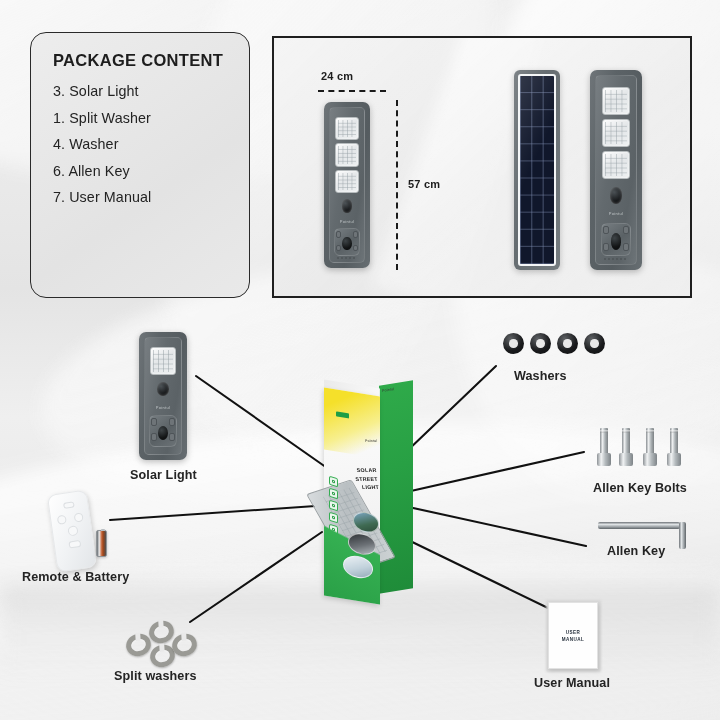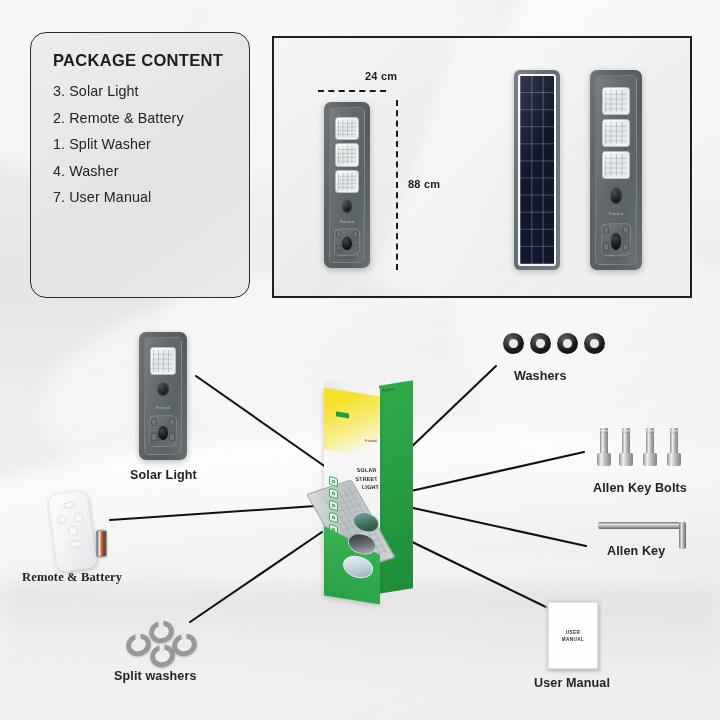--- a/index.html
+++ b/index.html
@@ -175,35 +175,35 @@
   <div class="sw sw2"></div>
   <div class="sw sw3"></div>
   <div class="sw sw4"></div>
   <div class="sw sw5"></div>
   <div class="sw sw6"></div>
   <div class="shade"></div>
 
   <div id="pkg-card">
     <div id="pkg-title">PACKAGE CONTENT</div>
     <div class="pkg-item">3. Solar Light</div>
-    <div class="pkg-item">2. Remote &amp; Battery</div>
     <div class="pkg-item">1. Split Washer</div>
     <div class="pkg-item">4. Washer</div>
+    <div class="pkg-item">6. Allen Key</div>
     <div class="pkg-item">7. User Manual</div>
   </div>
 
   <div id="dim-panel">
     <div class="pgloss"></div>
     <div class="pgloss2"></div>
 
-    <div class="dimlabel" style="left:47px;top:32px;margin-left:44px;">24 cm</div>
+    <div class="dimlabel" style="left:47px;top:32px;">24 cm</div>
     <div class="dashline-h" style="left:44px;top:52px;width:68px;"></div>
 
     <div class="dashline-v" style="left:122px;top:62px;height:170px;"></div>
-    <div class="dimlabel" style="left:134px;top:140px;">88 cm</div>
+    <div class="dimlabel" style="left:134px;top:140px;">57 cm</div>
 
     <div class="unit" style="left:50px;top:64px;width:46px;height:166px;">
       <div class="unit-inner">
         <div class="led" style="top:6%;height:15%;"></div>
         <div class="led" style="top:23%;height:15%;"></div>
         <div class="led" style="top:40%;height:15%;"></div>
         <div class="lens" style="left:34%;top:59%;width:32%;height:9%;"></div>
         <div class="brandtxt" style="top:72%;">Pointul</div>
         <div class="ctrl" style="left:12%;top:78%;width:76%;height:18%;">
           <div class="ctrl-btn" style="left:4%;top:8%;"></div>
@@ -315,21 +315,21 @@
   <div id="remote">
     <div class="rem-body">
       <div class="rem-btn" style="left:14px;top:9px;width:11px;height:6px;border-radius:3px;"></div>
       <div class="rem-btn" style="left:6px;top:21px;width:9px;height:9px;"></div>
       <div class="rem-btn" style="right:6px;top:21px;width:9px;height:9px;"></div>
       <div class="rem-btn" style="left:15px;top:33px;width:10px;height:10px;"></div>
       <div class="rem-btn" style="left:14px;top:48px;width:12px;height:7px;border-radius:3px;"></div>
     </div>
   </div>
   <div id="battery"></div>
-  <div class="partlabel" style="left:22px;top:570px;font-family:Liberation Serif, serif;">Remote &amp; Battery</div>
+  <div class="partlabel" style="left:22px;top:570px;">Remote &amp; Battery</div>
 
   <div class="washer" style="left:503px;top:333px;"></div>
   <div class="washer" style="left:530px;top:333px;"></div>
   <div class="washer" style="left:557px;top:333px;"></div>
   <div class="washer" style="left:584px;top:333px;"></div>
   <div class="partlabel" style="left:514px;top:369px;">Washers</div>
 
   <div class="bolt" style="left:597px;top:428px;">
     <div class="bolt-shaft"></div>
     <div class="bolt-head"></div>

